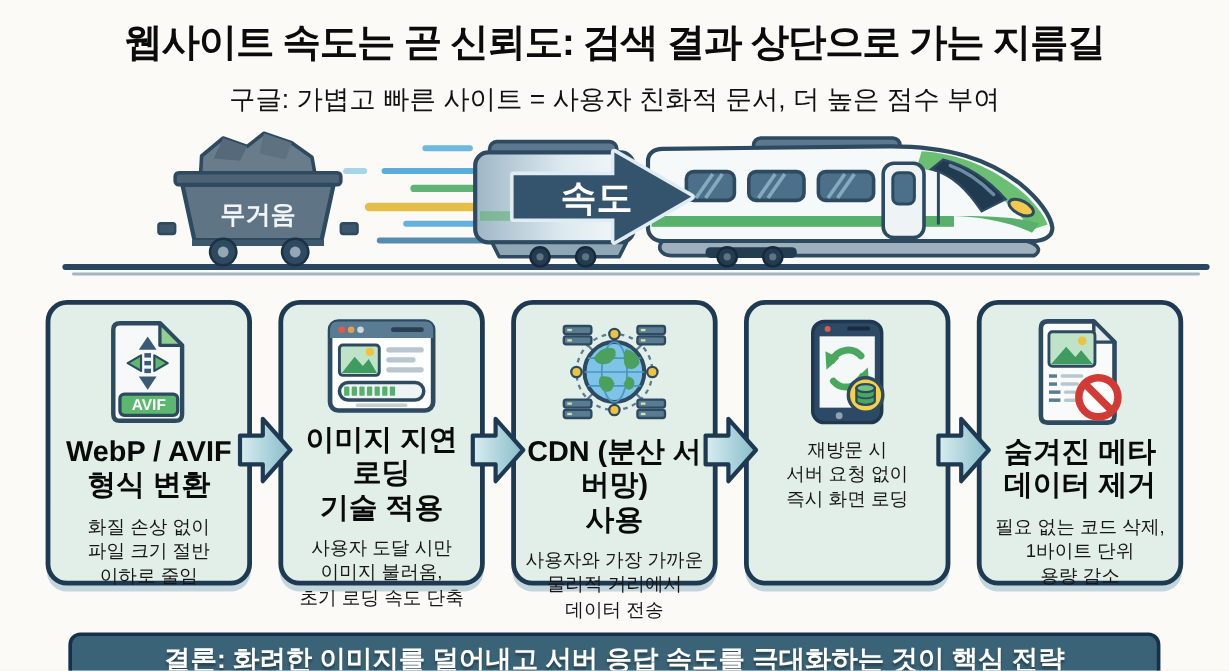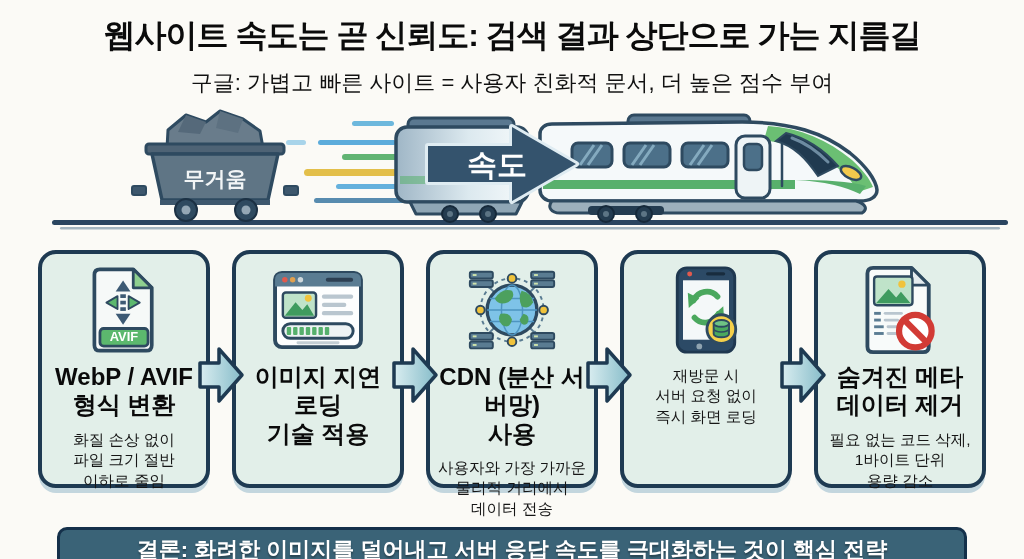--- a/index.html
+++ b/index.html
@@ -229,20 +229,23 @@
             <rect x="35.5" y="59.5" width="4.5" height="8" rx="1"></rect>
             <rect x="42" y="59.5" width="4.5" height="8" rx="1"></rect>
             <rect x="48.5" y="59.5" width="4.5" height="8" rx="1"></rect>
             <rect x="55" y="59.5" width="4.5" height="8" rx="1"></rect>
           </g>
           <rect x="26" y="74" width="44" height="3" rx="1.5" fill="#c3ced4"></rect>
         </svg>
       </div>
       <div class="card-title">이미지 지연 로딩
 기술 적용</div>
+      <div class="card-desc">사용자 도달 시만
+이미지 불러옴,
+초기 로딩 속도 단축</div>
     </div>
 
     <svg class="flow-arrow" width="48" height="58" viewBox="0 0 48 58">
       <path d="M3,17 L22,17 L22,3 L45,29 L22,55 L22,41 L3,41 Z" fill="url(#arrowGrad)" stroke="#1e3a52" stroke-width="3.5" stroke-linejoin="round"></path>
     </svg>
 
     <div class="card">
       <div class="card-icon">
         <svg width="94" height="92" viewBox="0 0 96 96">
           <circle cx="48" cy="48" r="33" fill="none" stroke="#5a7c92" stroke-width="2" stroke-dasharray="4 4"></circle>

